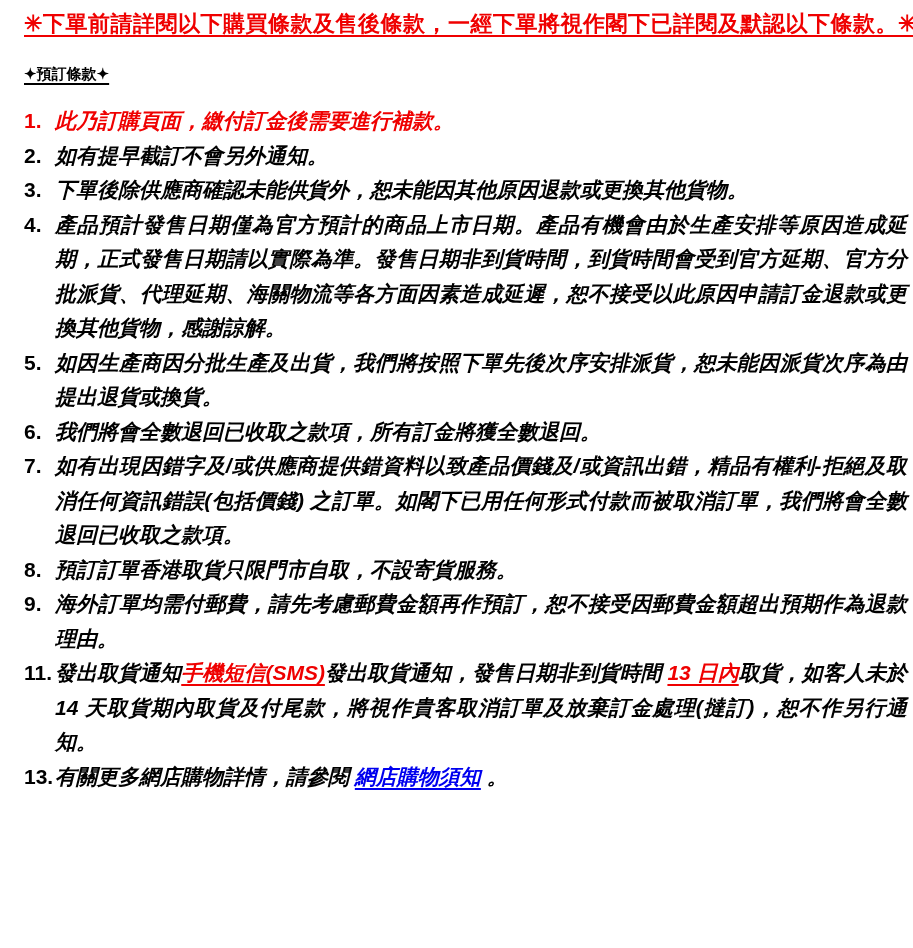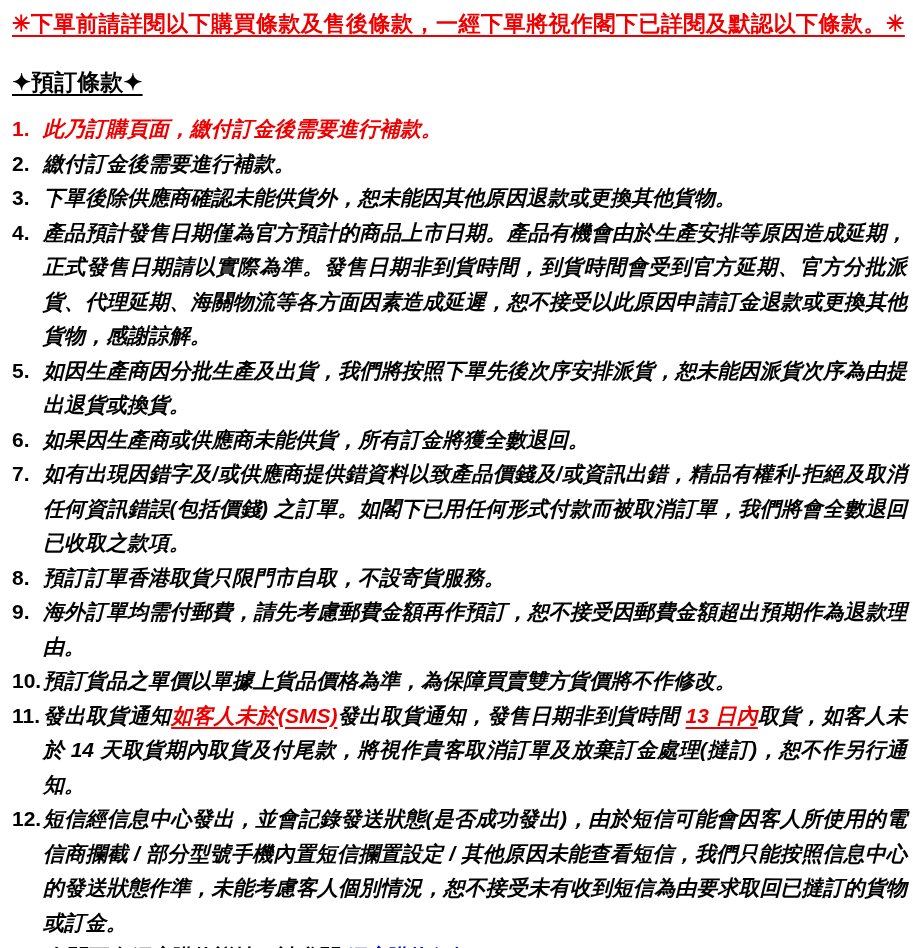--- a/index.html
+++ b/index.html
@@ -12,43 +12,42 @@
     height: 948px;
     overflow: hidden;
     font-family: "Liberation Sans", sans-serif;
     font-weight: 700;
     color: #000000;
   }
   .page {
     box-sizing: border-box;
     width: 913px;
     height: 948px;
-    padding: 9px 6px 0 12px;
+    padding: 9px 6px 0 24px;
   }
   .warning-title {
     color: var(--red, #ef0000);
     font-size: 22px;
     line-height: 30px;
     letter-spacing: 0.5px;
     text-decoration: underline;
     text-decoration-thickness: 2px;
     text-underline-offset: 4px;
     margin-bottom: 21px;
     white-space: nowrap;
   }
   .section-title {
     display: inline-block;
     color: #000000;
-    font-size: 23px;
+    font-size: 15px;
     line-height: 28px;
     text-decoration: underline;
     text-decoration-thickness: 2px;
     text-underline-offset: 4px;
     margin-bottom: 16px;
-    margin-top: 8px;
   }
   .terms-list {
     list-style: none;
     margin: 0;
     padding: 0;
   }
   .term-item {
     display: flex;
     font-size: 21px;
     line-height: 34.5px;
@@ -91,60 +90,52 @@
     <div class="section-title">✦預訂條款✦</div>
   </div>
 
   <ol class="terms-list" id="terms-list">
       <li class="term-item red">
         <span class="num">1.</span>
         <span class="term-text"><span>此乃訂購頁面，繳付訂金後需要進行補款。</span></span>
       </li>
       <li class="term-item">
         <span class="num">2.</span>
-        <span class="term-text"><span>繳付訂金後需要進行補款。</span></span>
+        <span class="term-text"><span>如有提早截訂不會另外通知。</span></span>
       </li>
       <li class="term-item">
         <span class="num">3.</span>
         <span class="term-text"><span>下單後除供應商確認未能供貨外，恕未能因其他原因退款或更換其他貨物。</span></span>
       </li>
       <li class="term-item">
         <span class="num">4.</span>
         <span class="term-text"><span>產品預計發售日期僅為官方預計的商品上市日期。產品有機會由於生產安排等原因造成延期，正式發售日期請以實際為準。發售日期非到貨時間，到貨時間會受到官方延期、官方分批派貨、代理延期、海關物流等各方面因素造成延遲，恕不接受以此原因申請訂金退款或更換其他貨物，感謝諒解。</span></span>
       </li>
       <li class="term-item">
         <span class="num">5.</span>
         <span class="term-text"><span>如因生產商因分批生產及出貨，我們將按照下單先後次序安排派貨，恕未能因派貨次序為由提出退貨或換貨。</span></span>
       </li>
       <li class="term-item">
         <span class="num">6.</span>
-        <span class="term-text"><span>如果因生產商或供應商未能供貨，所有訂金將獲全數退回。</span></span>
+        <span class="term-text"><span>我們將會全數退回已收取之款項，所有訂金將獲全數退回。</span></span>
       </li>
       <li class="term-item">
         <span class="num">7.</span>
         <span class="term-text"><span>如有出現因錯字及/或供應商提供錯資料以致產品價錢及/或資訊出錯，精品有權利-拒絕及取消任何資訊錯誤(包括價錢) 之訂單。如閣下已用任何形式付款而被取消訂單，我們將會全數退回已收取之款項。</span></span>
       </li>
       <li class="term-item">
         <span class="num">8.</span>
         <span class="term-text"><span>預訂訂單香港取貨只限門市自取，不設寄貨服務。</span></span>
       </li>
       <li class="term-item">
         <span class="num">9.</span>
         <span class="term-text"><span>海外訂單均需付郵費，請先考慮郵費金額再作預訂，恕不接受因郵費金額超出預期作為退款理由。</span></span>
       </li>
       <li class="term-item">
-        <span class="num">10.</span>
-        <span class="term-text"><span>預訂貨品之單價以單據上貨品價格為準，為保障買賣雙方貨價將不作修改。</span></span>
-      </li>
-      <li class="term-item">
         <span class="num">11.</span>
-        <span class="term-text"><span>發出取貨通知</span><span class="red-underline">如客人未於(SMS)</span><span>發出取貨通知，發售日期非到貨時間 </span><span class="red-underline">13 日內</span><span>取貨，如客人未於 14 天取貨期內取貨及付尾款，將視作貴客取消訂單及放棄訂金處理(撻訂)，恕不作另行通知。</span></span>
-      </li>
-      <li class="term-item">
-        <span class="num">12.</span>
-        <span class="term-text"><span>短信經信息中心發出，並會記錄發送狀態(是否成功發出)，由於短信可能會因客人所使用的電信商攔截 / 部分型號手機內置短信攔置設定 / 其他原因未能查看短信，我們只能按照信息中心的發送狀態作準，未能考慮客人個別情況，恕不接受未有收到短信為由要求取回已撻訂的貨物或訂金。</span></span>
+        <span class="term-text"><span>發出取貨通知</span><span class="red-underline">手機短信(SMS)</span><span>發出取貨通知，發售日期非到貨時間 </span><span class="red-underline">13 日內</span><span>取貨，如客人未於 14 天取貨期內取貨及付尾款，將視作貴客取消訂單及放棄訂金處理(撻訂)，恕不作另行通知。</span></span>
       </li>
       <li class="term-item">
         <span class="num">13.</span>
         <span class="term-text"><span>有關更多網店購物詳情，請參閱 </span><a class="link" href="#">網店購物須知</a><span> 。</span></span>
       </li>
     </ol>
 </div>
 
 </body></html>

